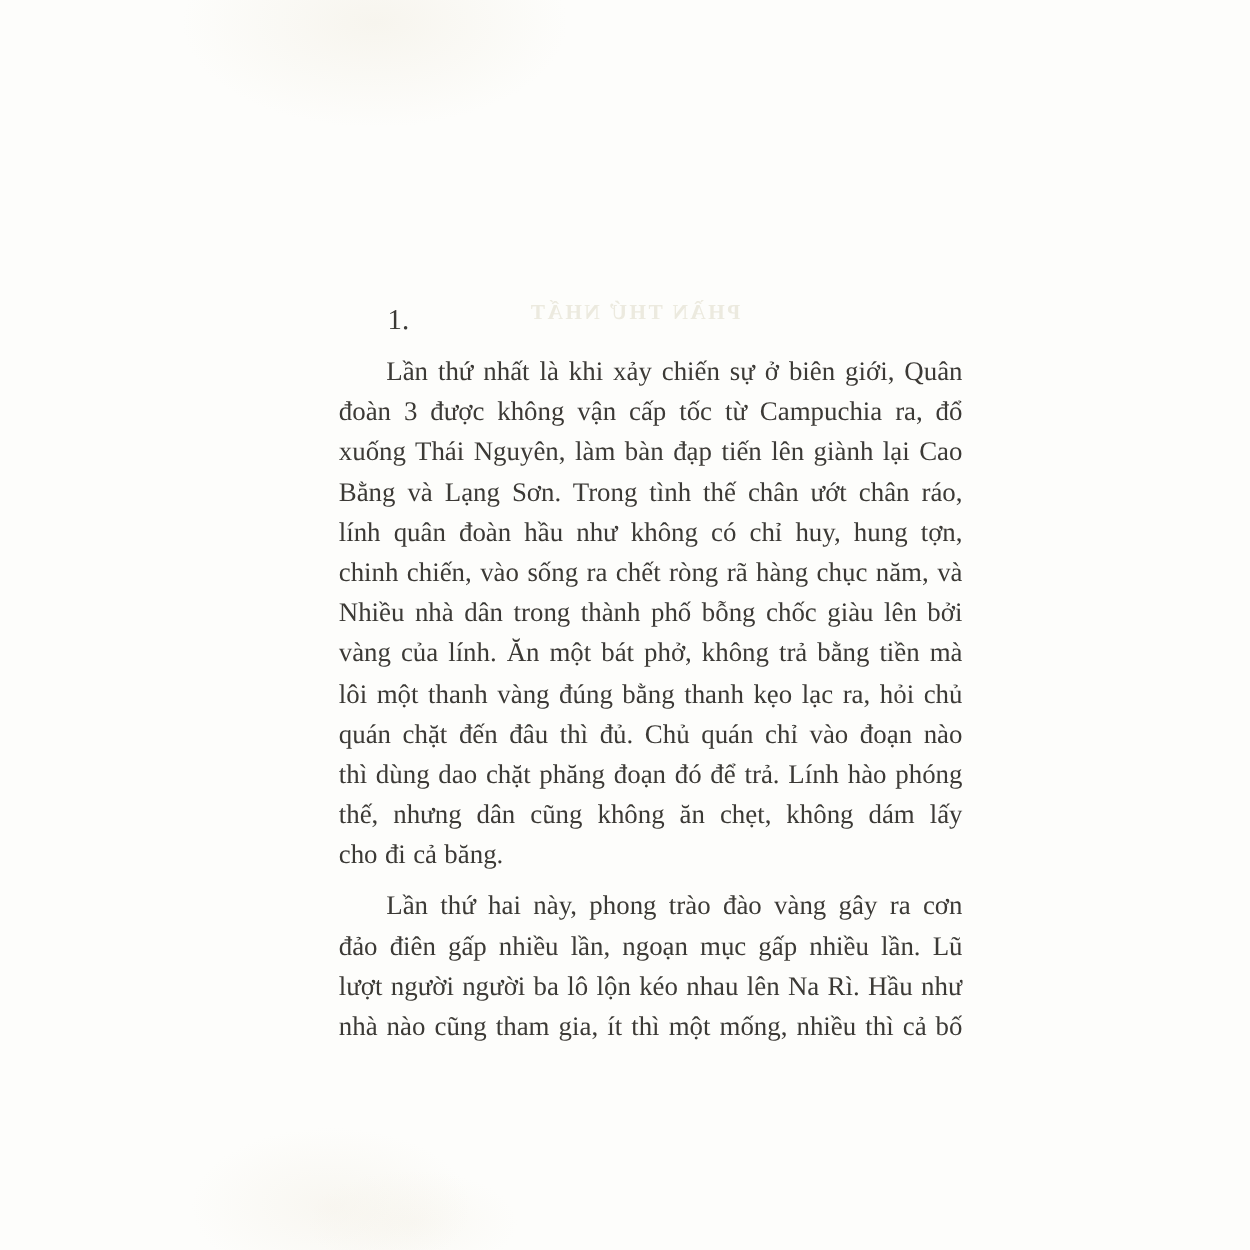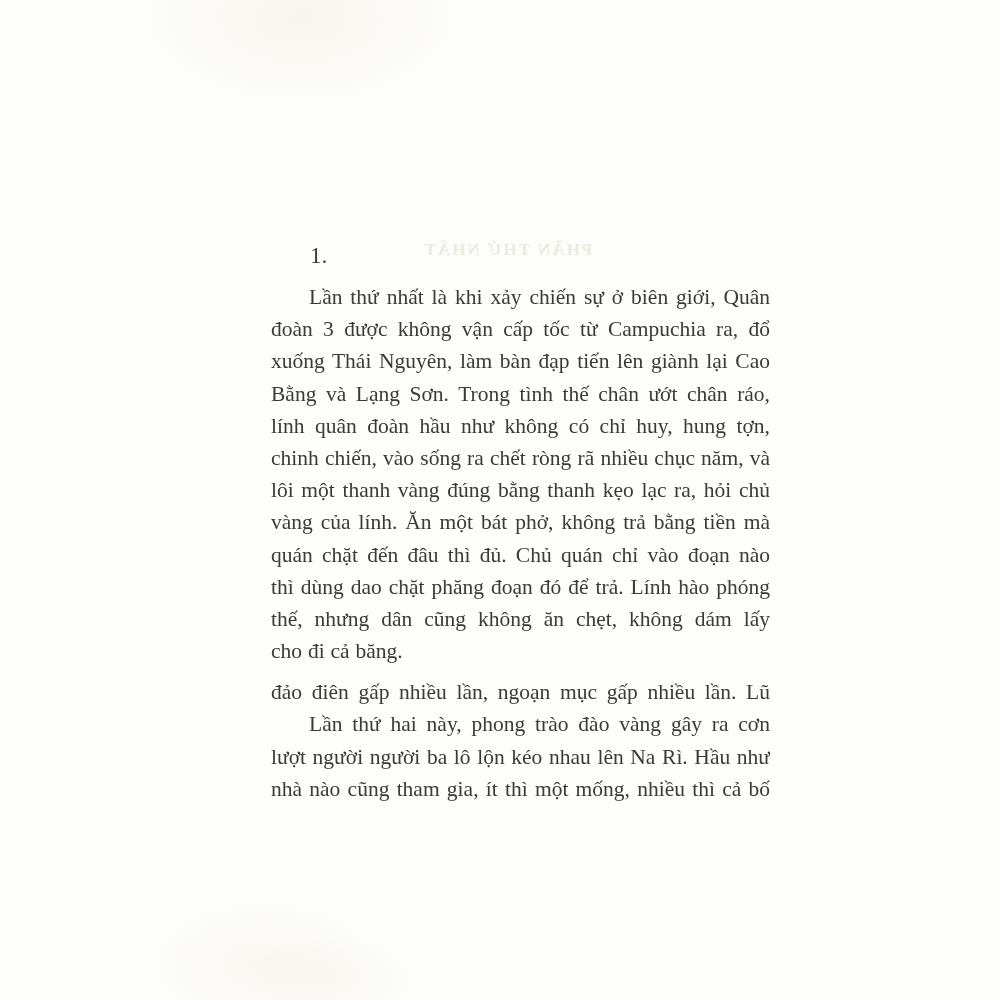--- a/index.html
+++ b/index.html
@@ -72,28 +72,29 @@
 <div class="page">
   <div class="ghost-header">PHẦN THỨ NHẤT</div>
   <div class="section-number">1.</div>
   <div class="page-text">
       <div class="para">
         <div class="line first">Lần thứ nhất là khi xảy chiến sự ở biên giới, Quân</div>
         <div class="line">đoàn 3 được không vận cấp tốc từ Campuchia ra, đổ</div>
         <div class="line">xuống Thái Nguyên, làm bàn đạp tiến lên giành lại Cao</div>
         <div class="line">Bằng và Lạng Sơn. Trong tình thế chân ướt chân ráo,</div>
         <div class="line">lính quân đoàn hầu như không có chỉ huy, hung tợn,</div>
-        <div class="line">chinh chiến, vào sống ra chết ròng rã nhiều chục năm, và</div>
+        <div class="line">chinh chiến, vào sống ra chết ròng rã hàng chục năm, và</div>
+        <div class="line">Nhiều nhà dân trong thành phố bỗng chốc giàu lên bởi</div>
+        <div class="line">vàng của lính. Ăn một bát phở, không trả bằng tiền mà</div>
         <div class="line">lôi một thanh vàng đúng bằng thanh kẹo lạc ra, hỏi chủ</div>
-        <div class="line">vàng của lính. Ăn một bát phở, không trả bằng tiền mà</div>
         <div class="line">quán chặt đến đâu thì đủ. Chủ quán chỉ vào đoạn nào</div>
         <div class="line">thì dùng dao chặt phăng đoạn đó để trả. Lính hào phóng</div>
         <div class="line">thế, nhưng dân cũng không ăn chẹt, không dám lấy</div>
         <div class="line no-just">cho đi cả băng.</div>
       </div>
       <div class="para">
+        <div class="line first">Lần thứ hai này, phong trào đào vàng gây ra cơn</div>
         <div class="line">đảo điên gấp nhiều lần, ngoạn mục gấp nhiều lần. Lũ</div>
-        <div class="line first">Lần thứ hai này, phong trào đào vàng gây ra cơn</div>
         <div class="line">lượt người người ba lô lộn kéo nhau lên Na Rì. Hầu như</div>
         <div class="line">nhà nào cũng tham gia, ít thì một mống, nhiều thì cả bố</div>
       </div>
     </div>
 </div>
 
 </body></html>

